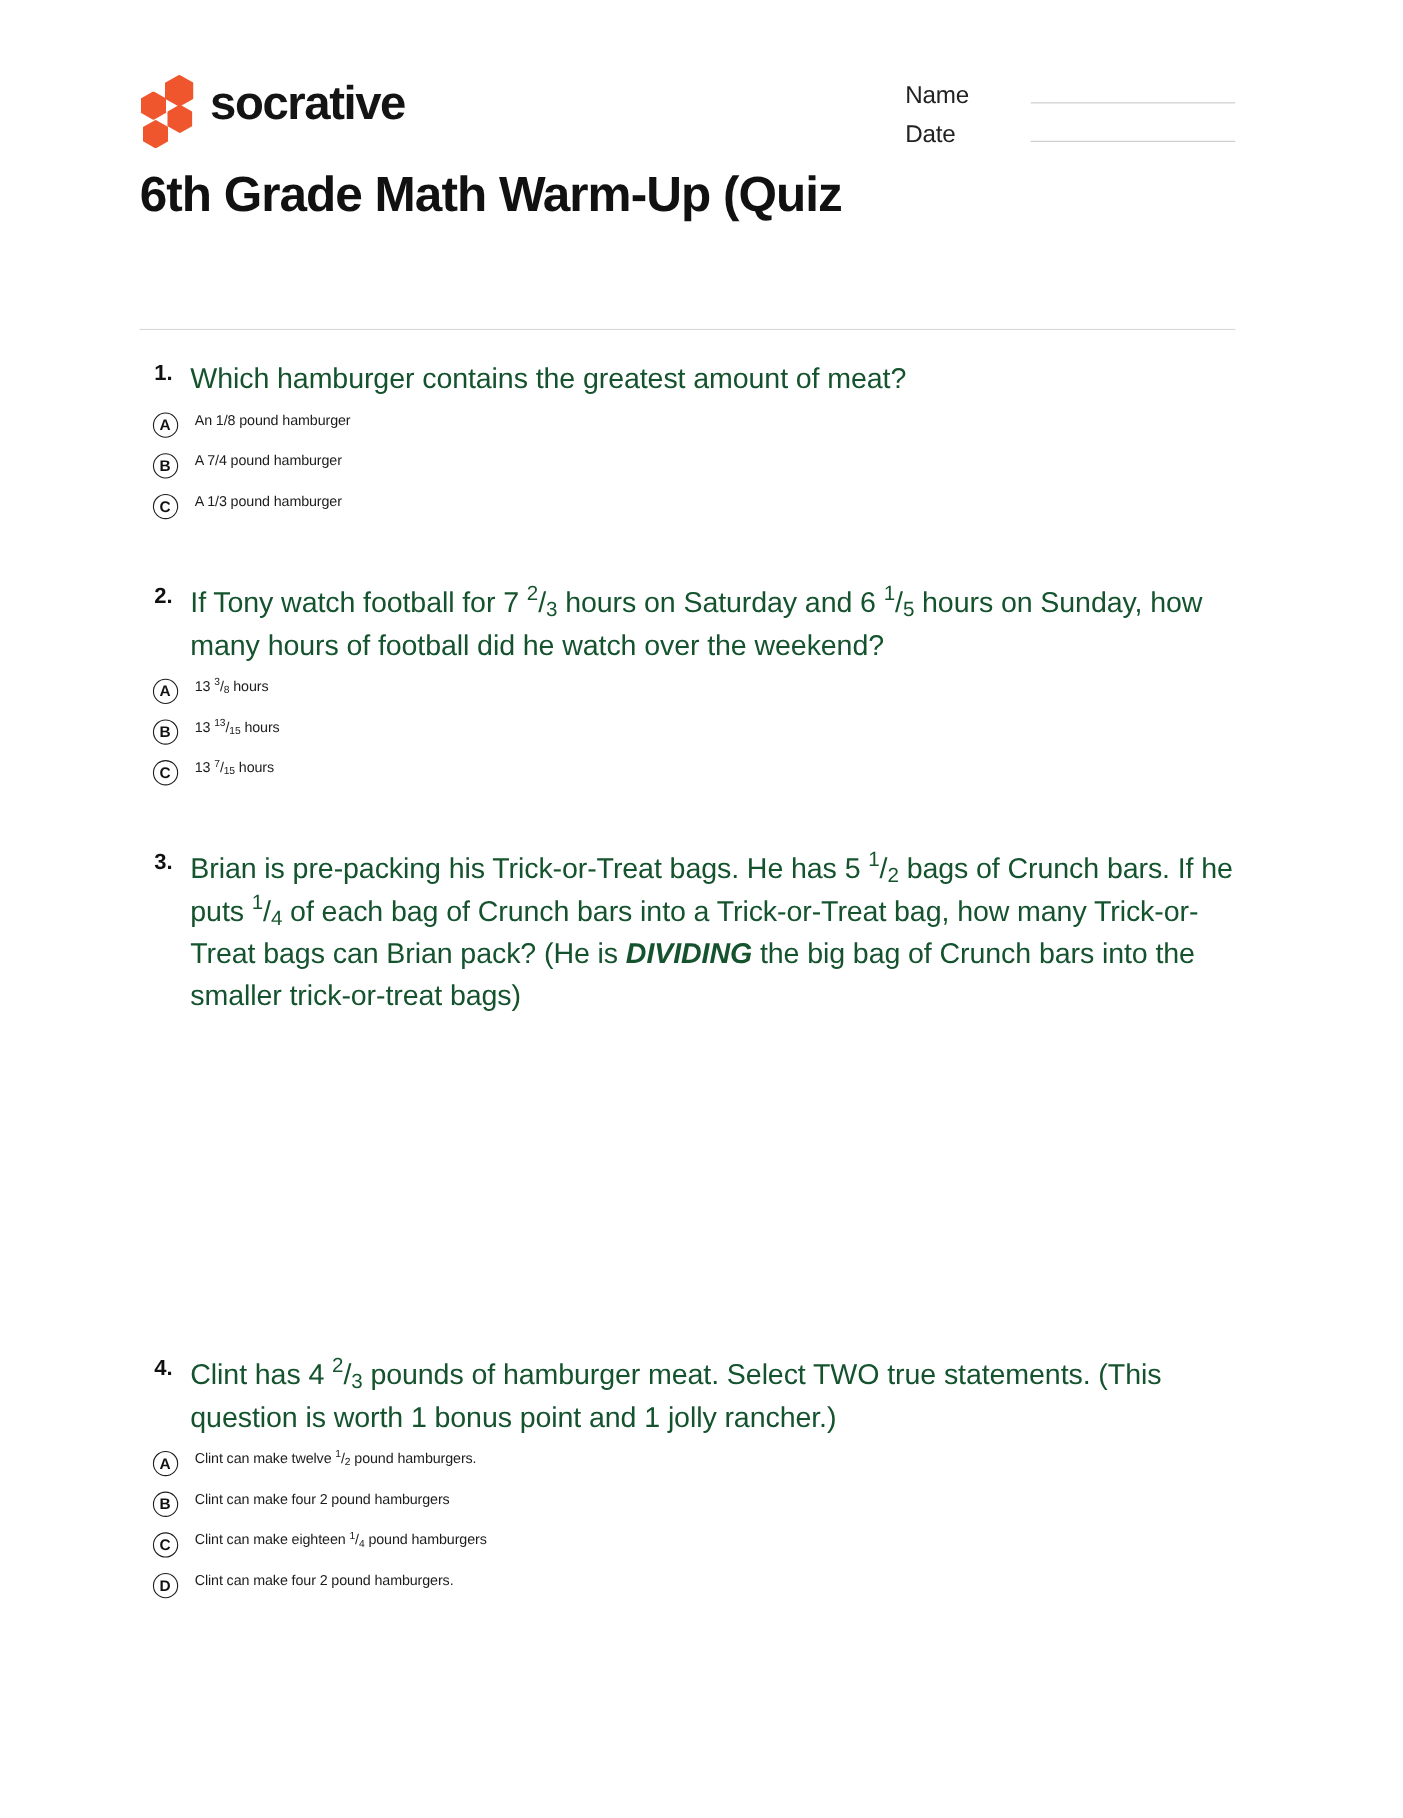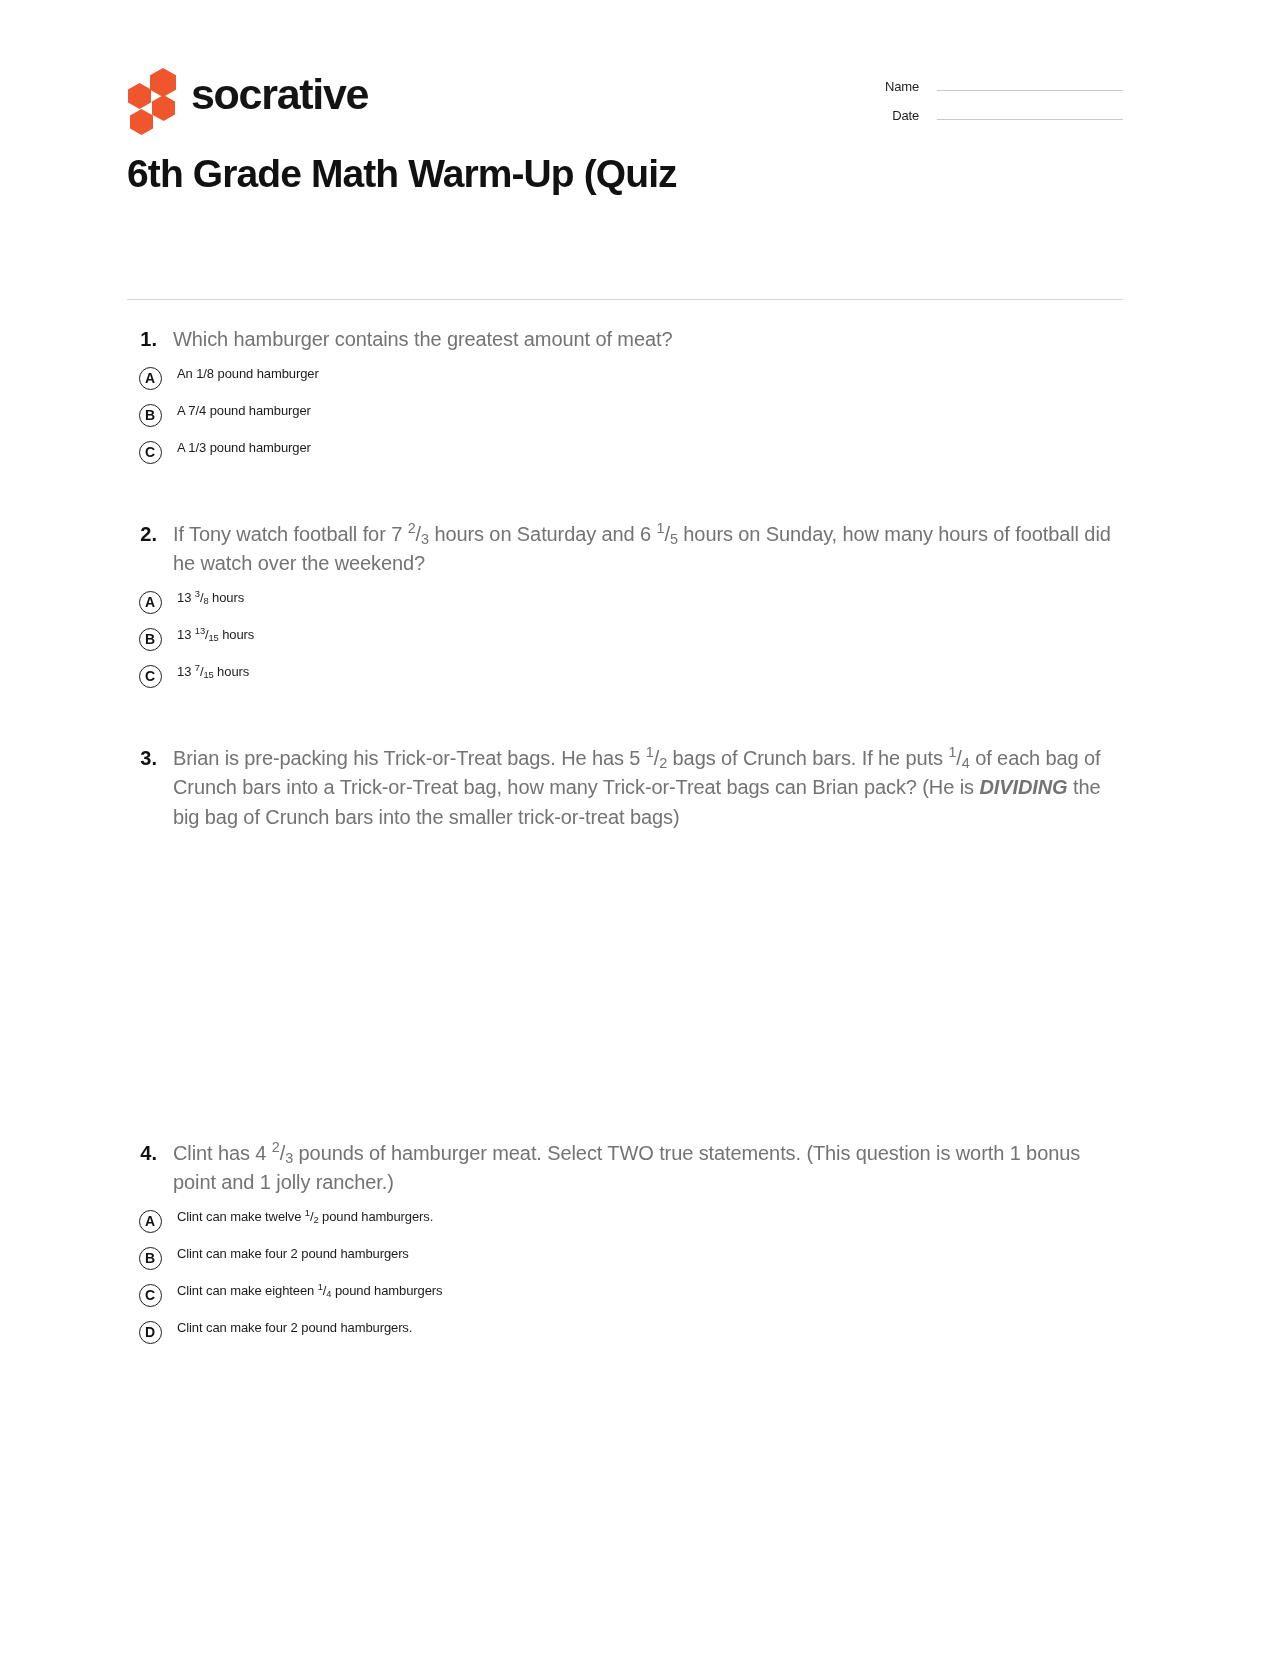--- a/index.html
+++ b/index.html
@@ -71,23 +71,22 @@
     right: 0;
     top: 12px;
     width: 300px;
   }
   .field-row {
     display: flex;
     align-items: baseline;
     margin-bottom: 9px;
   }
   .field-label {
-    font-size: 13px;
+    font-size: 22px;
     color: #222;
-    text-align: right;
     width: 96px;
     flex: 0 0 96px;
     letter-spacing: -0.2px;
   }
   .field-line {
     flex: 1 1 auto;
     border-bottom: 1.5px solid #c9c9c9;
     height: 16px;
     margin-left: 18px;
   }
@@ -97,21 +96,21 @@
     top: 138px;
     width: 300px;
   }
 
   
   .title {
     position: absolute;
     left: 0;
     top: 90px;
     width: 740px;
-    font-size: 39px;
+    font-size: 45px;
     font-weight: 700;
     line-height: 1.12;
     letter-spacing: -0.9px;
     color: #111;
   }
 
   .divider {
     position: absolute;
     left: 107px;
     top: 299px;
@@ -140,23 +139,23 @@
     text-align: right;
     padding-right: 16px;
     box-sizing: border-box;
     font-size: 20px;
     font-weight: 700;
     line-height: 1.48;
     color: #111;
   }
   .q-text {
     flex: 1 1 auto;
-    font-size: 20px;
+    font-size: 26px;
     line-height: 1.48;
-    color: #737373;
+    color: #14532d;
     letter-spacing: -0.1px;
   }
   .options {
     margin-top: 10px;
   }
   .option {
     display: flex;
     align-items: flex-start;
     margin-bottom: 12px;
   }

